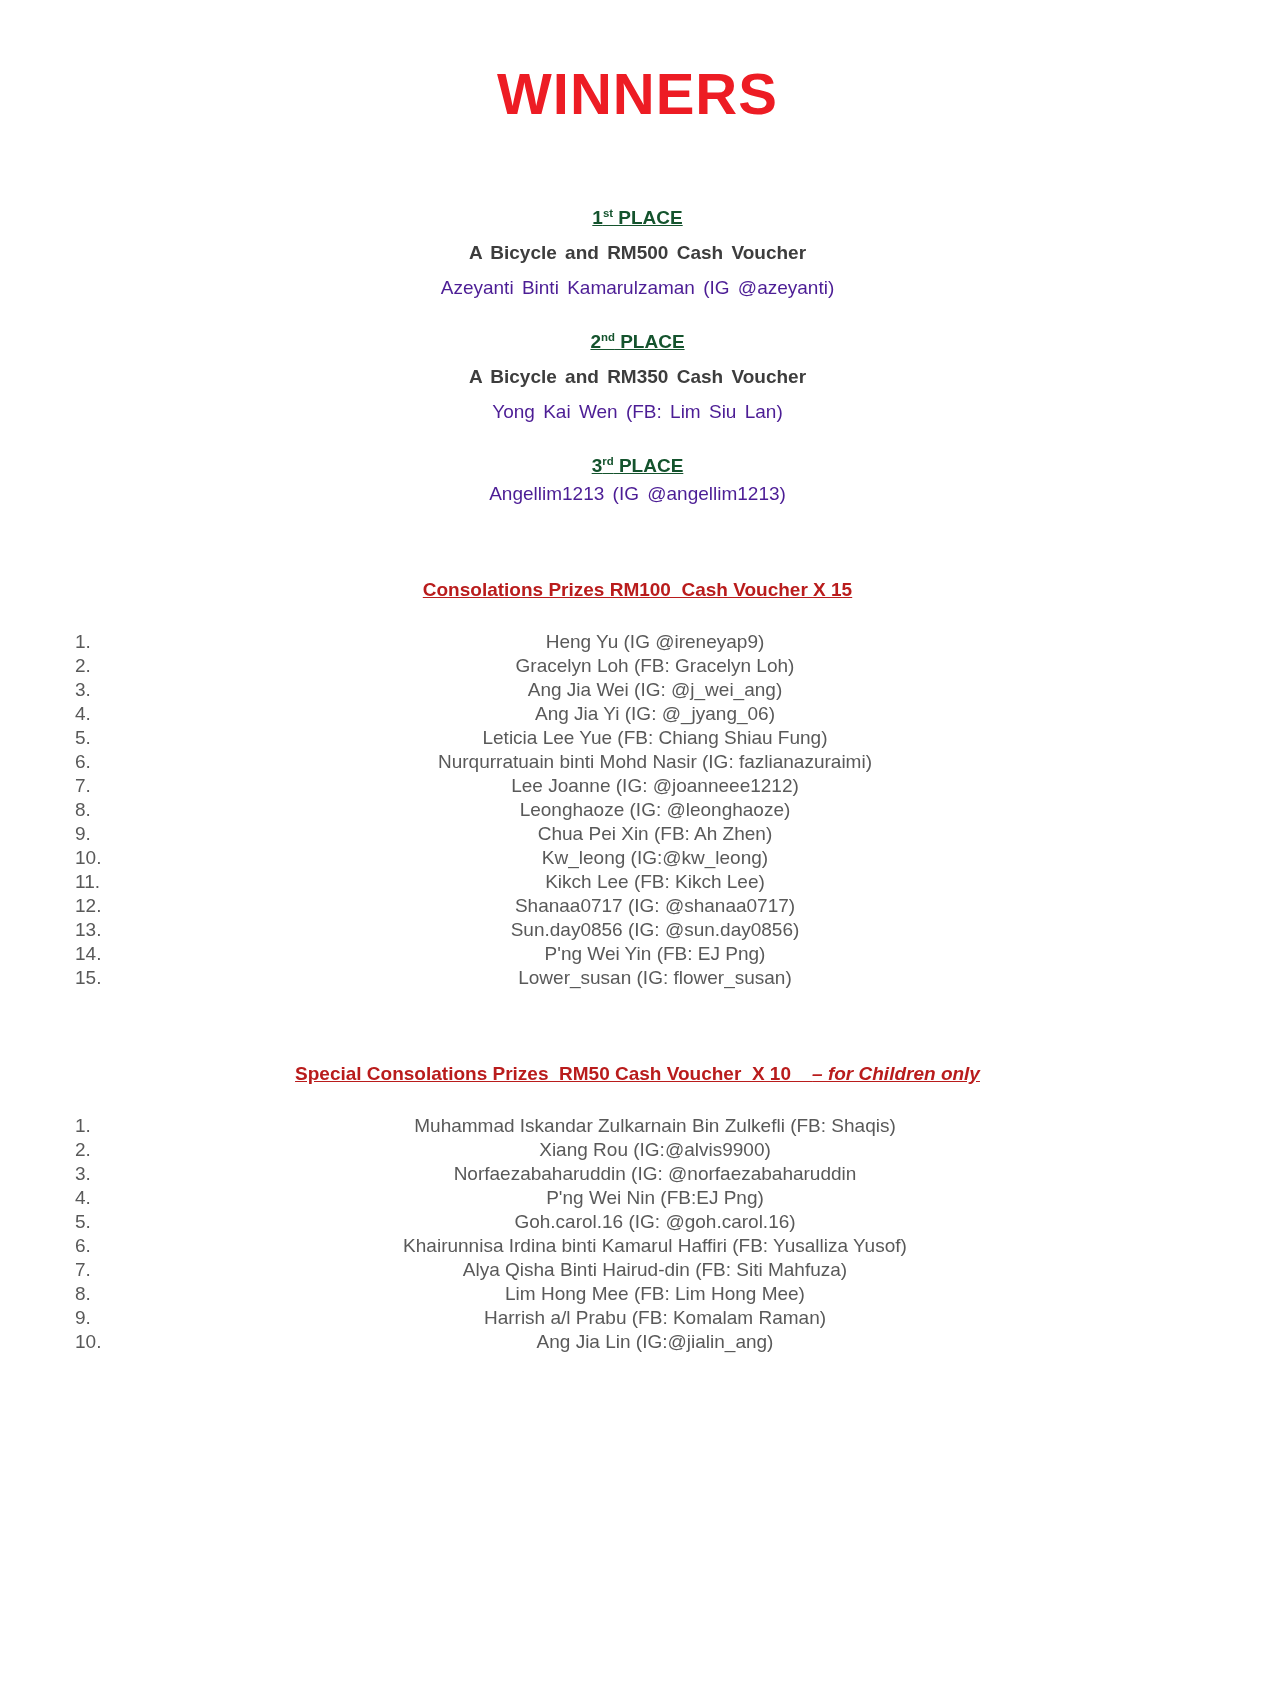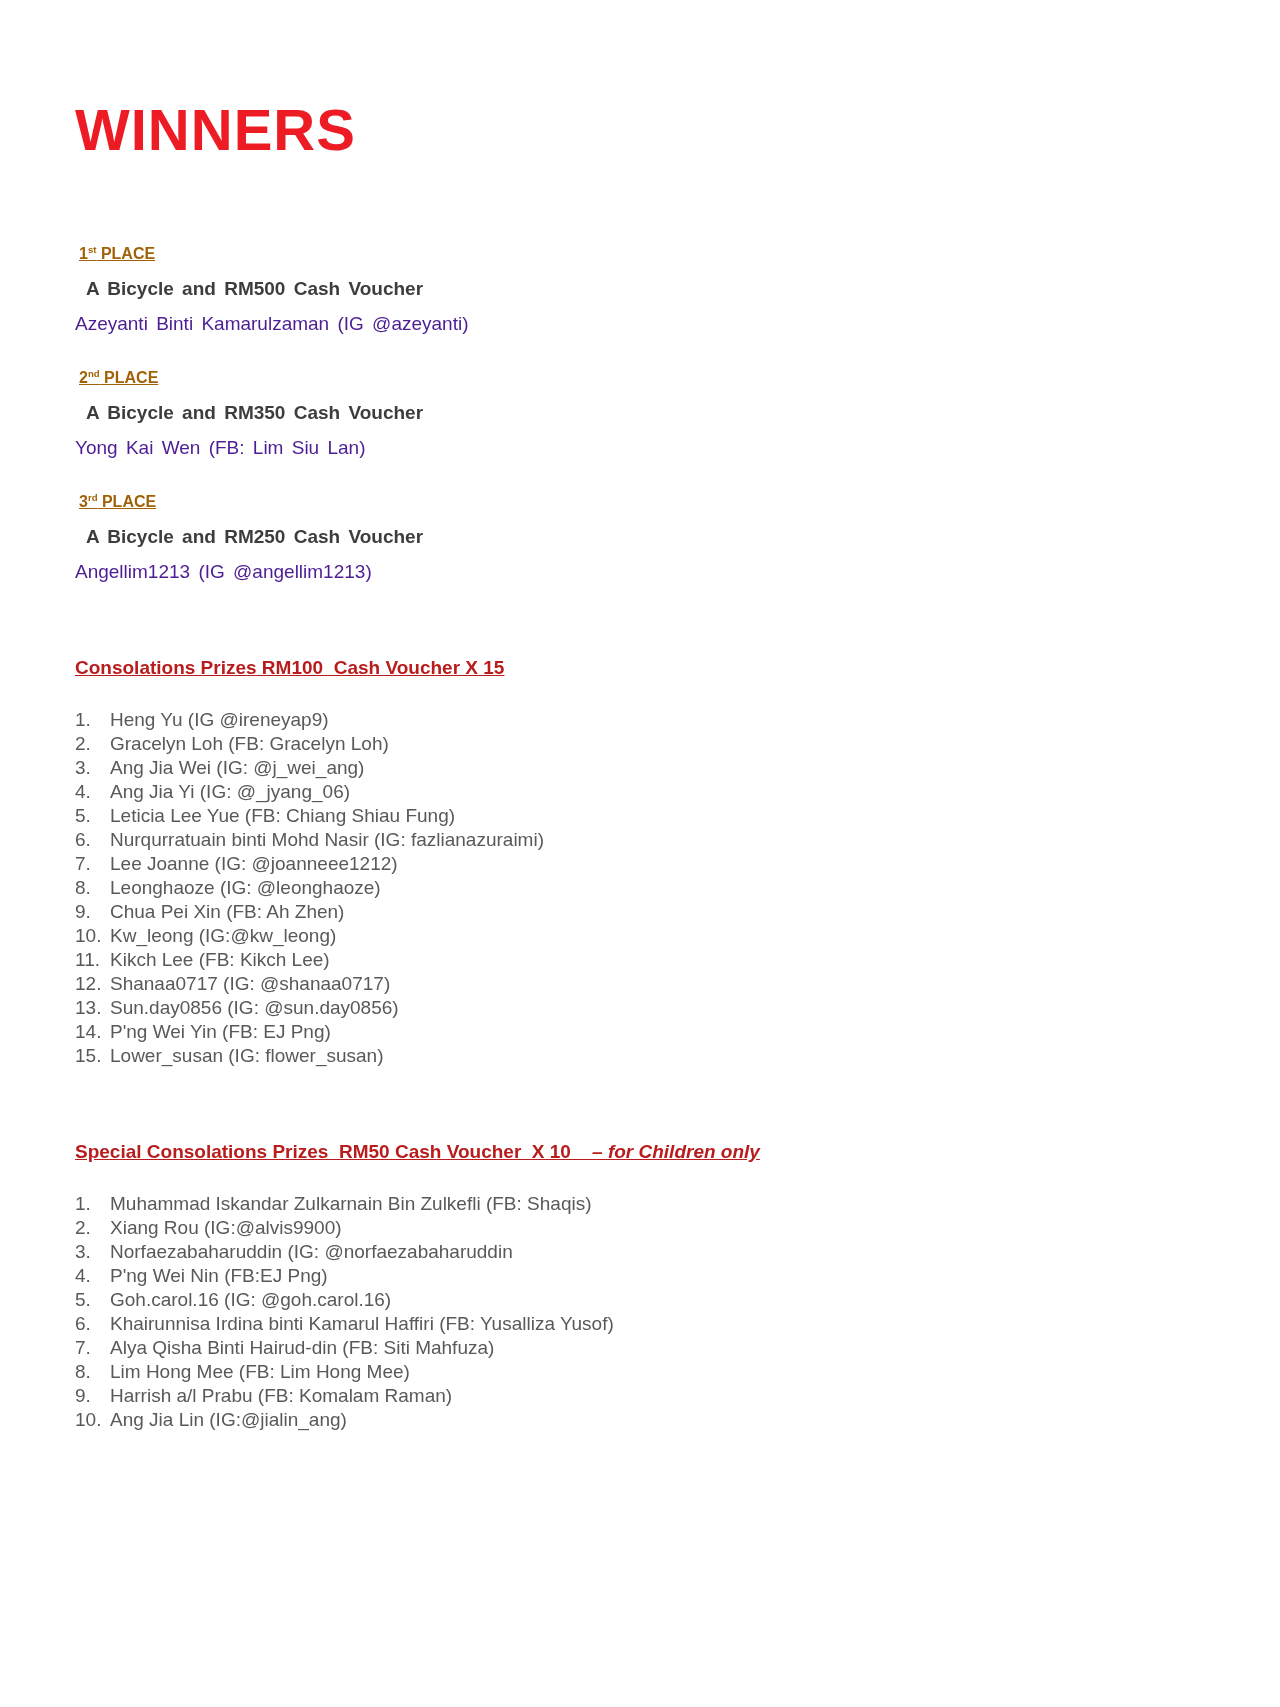--- a/index.html
+++ b/index.html
@@ -8,42 +8,43 @@
     background: #ffffff;
   }
   body {
     width: 1280px;
     height: 1707px;
     font-family: "Liberation Sans", sans-serif;
     color: #595959;
     overflow: hidden;
   }
   .page {
-    padding: 100px 80px 0 75px;
+    padding: 64px 80px 0 75px;
     box-sizing: border-box;
+    text-align: center;
   }
   .doc-title {
     margin: 0 0 82px 0;
     font-size: 58px;
     line-height: 60px;
     font-weight: 700;
     letter-spacing: 1px;
     color: #ED1C24;
   }
   .place-block {
     margin: 0 0 30px 0;
     font-size: 19px;
     line-height: 24px;
   }
   .place-rank-line {
     margin: 4px;
-    font-size: 16px;
+    font-size: 19px;
     line-height: 24px;
     font-weight: 700;
-    color: #a16207;
+    color: #14532d;
     text-decoration: underline;
     white-space: pre-wrap;
   }
   .place-rank-line sup {
     font-size: 60%;
     vertical-align: super;
     line-height: 0;
   }
   .place-prize {
     margin: 11px;
@@ -103,21 +104,20 @@
   </div>
 
   <div class="place-block">
     <p class="place-rank-line"><span>2</span><sup>nd</sup><span> PLACE</span></p>
     <p class="place-prize">A Bicycle and RM350 Cash Voucher</p>
     <p class="place-winner">Yong Kai Wen (FB: Lim Siu Lan)</p>
   </div>
 
   <div class="place-block">
     <p class="place-rank-line"><span>3</span><sup>rd</sup><span> PLACE</span></p>
-    <p class="place-prize">A Bicycle and RM250 Cash Voucher</p>
     <p class="place-winner">Angellim1213 (IG @angellim1213)</p>
   </div>
 
   <div>
     <h2 class="section-heading">Consolations Prizes RM100  Cash Voucher X 15</h2>
     <ol class="winner-list">
       <li>Heng Yu (IG @ireneyap9)</li>
       <li>Gracelyn Loh (FB: Gracelyn Loh)</li>
       <li>Ang Jia Wei (IG: @j_wei_ang)</li>
       <li>Ang Jia Yi (IG: @_jyang_06)</li>

